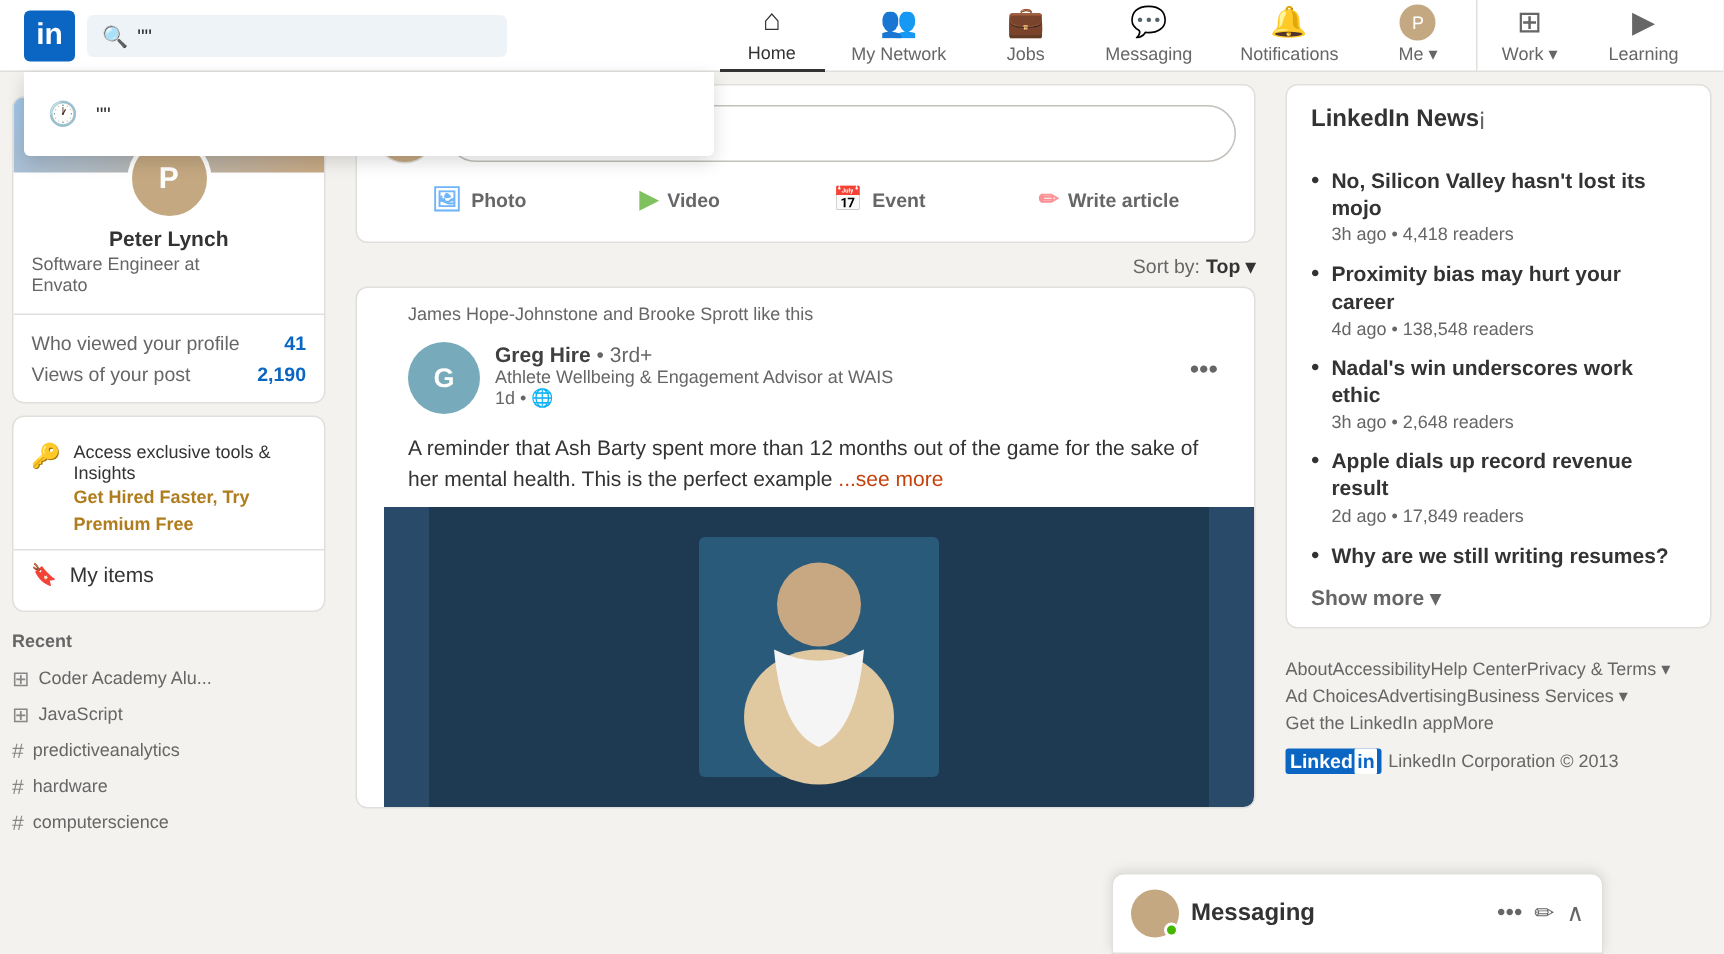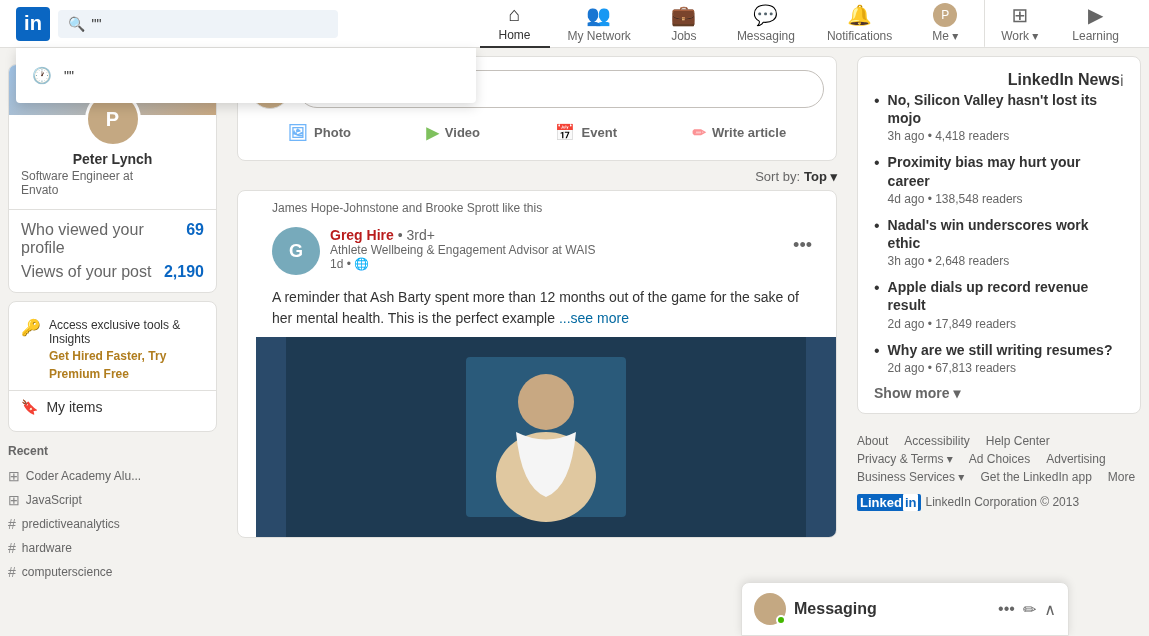--- a/index.html
+++ b/index.html
@@ -90,21 +90,21 @@
       text-align: center; font-weight: 600; font-size: 14px; color: #333;
       padding: 0 12px 2px;
     }
     .profile-title {
       text-align: left; font-size: 12px; color: #666; padding: 0 12px 12px;
     }
     .profile-divider { border: none; border-top: 1px solid #e0dfdc; margin: 0; }
     .profile-stats { padding: 8px 12px; }
     .stat-row {
       display: flex; justify-content: space-between;
-      font-size: 16px; padding: 3px 0; cursor: pointer;
+      font-size: 13px; padding: 3px 0; cursor: pointer;
     }
     .stat-label { color: #666; }
     .stat-value { color: #0a66c2; font-weight: 600; }
 
     .sidebar-section {
       background: #fff;
       border-radius: 8px;
       border: 1px solid #e0dfdc;
       margin: 8px;
       padding: 8px 0;
@@ -183,59 +183,59 @@
     .post-header {
       display: flex; align-items: flex-start;
       padding: 8px 16px; gap: 10px;
     }
     .post-avatar {
       width: 48px; height: 48px; border-radius: 50%; background: #c4a882; flex-shrink: 0;
       overflow: hidden;
     }
     .post-meta { flex: 1; }
     .post-author { font-size: 14px; font-weight: 600; color: #333; }
-    .post-author a { color: #b91c1c; text-decoration: none; }
+    .post-author a { color: #404040; text-decoration: none; }
     .post-degree { color: #666; font-weight: 400; }
     .post-subtitle { font-size: 12px; color: #666; }
     .post-time { font-size: 12px; color: #666; }
     .post-more { padding: 8px; cursor: pointer; color: #666; font-size: 18px; }
     .post-body { padding: 4px 16px 8px; font-size: 14px; color: #333; line-height: 1.5; }
-    .see-more { color: #0369a1; cursor: pointer; }
+    .see-more { color: #c2410c; cursor: pointer; }
     .post-image { width: 100%; height: 200px; background: #2a4a6a; overflow: hidden; display: flex; align-items: center; justify-content: center; }
 
     
     .right-sidebar {
       width: 300px;
       flex-shrink: 0;
       padding: 8px;
       overflow-y: auto;
     }
     .news-card {
       background: #fff;
       border-radius: 8px;
       border: 1px solid #e0dfdc;
       padding: 12px 16px;
       margin-bottom: 8px;
     }
     .news-header {
-      display: flex; justify-content: flex-end; align-items: center;
-      margin-bottom: 0;
+      display: flex; justify-content: flex-start; align-items: center;
+      margin-bottom: 20px;
     }
     .news-title { font-weight: 700; font-size: 16px; color: #333; }
     .news-info-icon { color: #666; cursor: pointer; font-size: 16px; }
     .news-item { display: flex; align-items: flex-start; gap: 8px; margin-bottom: 10px; }
     .news-bullet { color: #333; font-size: 16px; margin-top: 1px; }
     .news-content {}
     .news-headline { font-size: 14px; font-weight: 600; color: #333; cursor: pointer; line-height: 1.3; }
     .news-meta { font-size: 12px; color: #666; margin-top: 2px; }
     .show-more { display: flex; align-items: center; gap: 4px; cursor: pointer; font-size: 14px; color: #666; font-weight: 600; margin-top: 4px; }
 
     .footer-links {
       padding: 12px 0;
-      display: flex; flex-wrap: wrap; gap: 4px 16px;
+      display: flex; flex-wrap: wrap; gap: 4px 0;
       font-size: 12px; color: #666;
     }
     .footer-link { cursor: pointer; color: #666; text-decoration: none; }
     .footer-dropdown { display: flex; align-items: center; gap: 2px; cursor: pointer; }
 
     .linkedin-logo-footer {
       display: flex; align-items: center; gap: 4px; margin-top: 6px;
     }
     .li-logo-small {
       font-size: 13px; font-weight: 900; color: white;
@@ -358,21 +358,21 @@
       </div>
       <div class="profile-name">Peter Lynch</div>
       <div class="profile-title">
         <span>Software Engineer at</span><br>
         <span>Envato</span>
       </div>
       <hr class="profile-divider">
       <div class="profile-stats">
         <div class="stat-row">
           <span class="stat-label">Who viewed your profile</span>
-          <span class="stat-value">69</span>
+          <span class="stat-value">41</span>
         </div>
         <div class="stat-row">
           <span class="stat-label">Views of your post</span>
           <span class="stat-value">2,190</span>
         </div>
       </div>
     </div>
 
     <div class="sidebar-section">
       <div class="sidebar-premium">
@@ -516,21 +516,20 @@
         <span class="news-bullet">•</span>
         <div class="news-content">
           <div class="news-headline">Apple dials up record revenue result</div>
           <div class="news-meta">2d ago • 17,849 readers</div>
         </div>
       </div>
       <div class="news-item">
         <span class="news-bullet">•</span>
         <div class="news-content">
           <div class="news-headline">Why are we still writing resumes?</div>
-          <div class="news-meta">2d ago • 67,813 readers</div>
         </div>
       </div>
 
       <div class="show-more">
         <span>Show more</span>
         <span>▾</span>
       </div>
     </div>
 
     <div class="footer-links">

